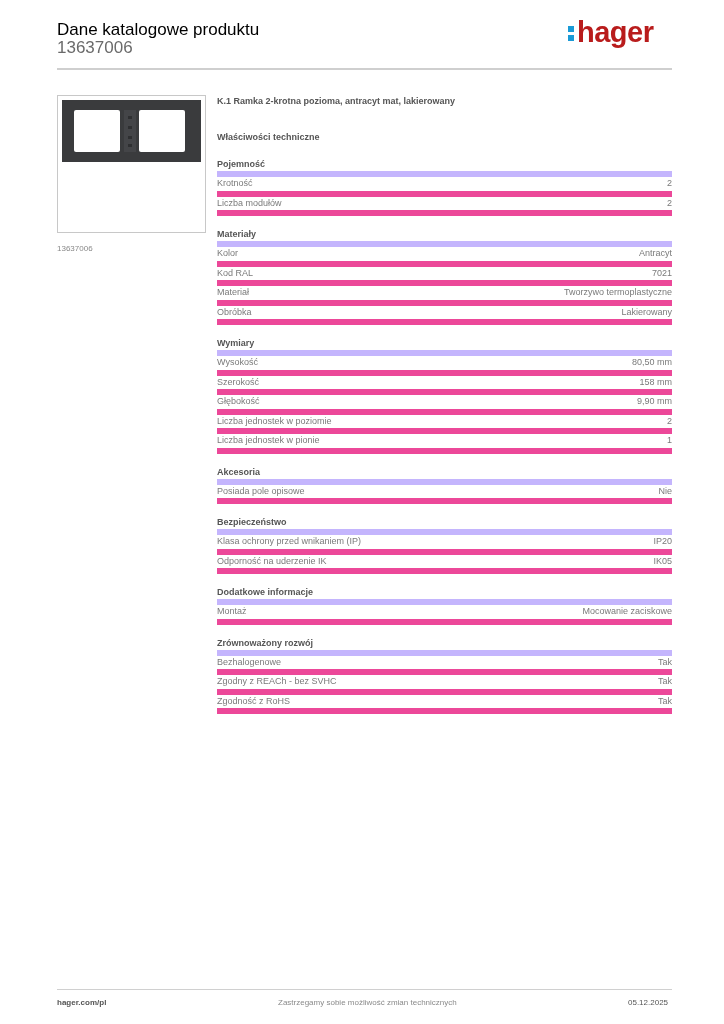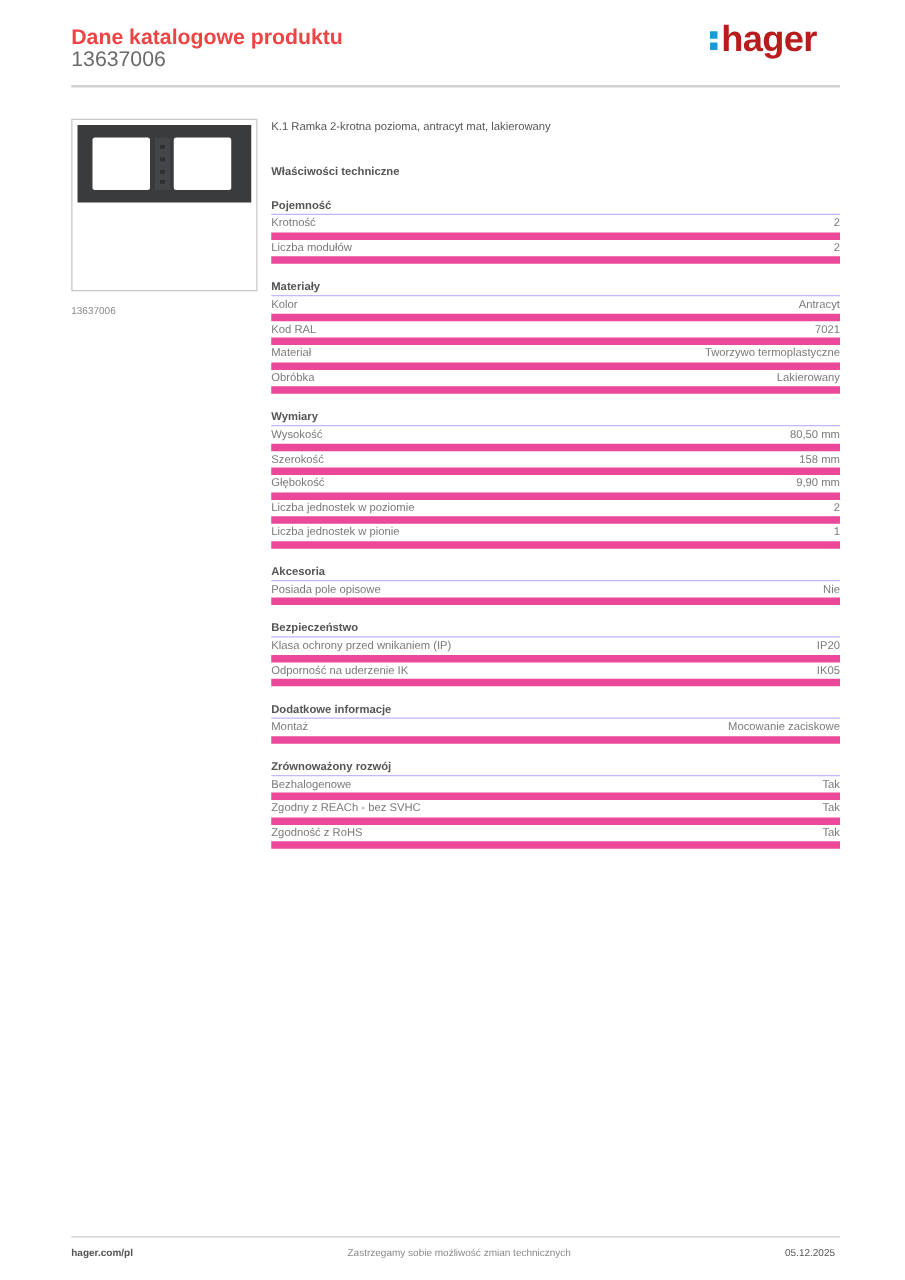--- a/index.html
+++ b/index.html
@@ -1,44 +1,44 @@
 <!DOCTYPE html>
 <html><head>
 <meta charset="utf-8">
 <style>
   html, body { margin: 0; padding: 0; background: #ffffff; }
   body { width: 724px; height: 1024px; position: relative; overflow: hidden;
          font-family: "Liberation Sans", sans-serif; color: #6e6e6e; }
 
-  .doc-title { position: absolute; left: 57px; top: 20px; font-size: 17px; font-weight: bold; color: #ef4444; line-height: 20px; }
+  .doc-title { position: absolute; left: 57px; top: 20px; font-size: 17px; font-weight: normal; color: #000000; line-height: 20px; }
   .doc-number { position: absolute; left: 57px; top: 38px; font-size: 17px; color: #6a6a6a; line-height: 20px; }
   .logo { position: absolute; left: 568px; top: 15px; font-size: 29px; font-weight: bold; color: #b91c1c;
           letter-spacing: -0.5px; line-height: 34px; }
   .logo .dot { display: inline-block; position: relative; width: 7px; height: 20px; margin-right: 2px; vertical-align: -1px; }
   .logo .dot::before, .logo .dot::after { content: ""; position: absolute; left: 0; width: 6px; height: 6px; background: #1a9ad6; }
   .logo .dot::before { top: 3px; }
   .logo .dot::after { top: 12px; }
   .header-rule { position: absolute; left: 57px; top: 68px; width: 615px; height: 2px; background: #cfcfcf; }
 
   .product-image { position: absolute; left: 57px; top: 95px; width: 149px; height: 138px; border: 1px solid #c8c8c8; background: #fff; box-sizing: border-box; }
   .frame { position: absolute; left: 4px; top: 4px; width: 139px; height: 62px; background: #3a3b3d; }
   .frame .win { position: absolute; top: 10px; width: 46px; height: 42px; background: #ffffff; border-radius: 2px; }
   .frame .win.l { left: 12px; }
   .frame .win.r { left: 77px; }
   .frame .mid { position: absolute; left: 62px; top: 10px; width: 12px; height: 42px; background: #444548; }
   .frame .mid i { position: absolute; left: 4px; width: 4px; height: 3px; background: #2e2f31; }
   .image-caption { position: absolute; left: 57px; top: 244px; font-size: 8px; color: #888; }
 
   .main { position: absolute; left: 217px; top: 94px; width: 455px; }
-  .product-name { font-size: 9px; font-weight: normal; color: #555; height: 14px; line-height: 14px; }
+  .product-name { font-size: 9px; font-weight: bold; color: #555; height: 14px; line-height: 14px; }
   .props-title { font-size: 9px; font-weight: bold; color: #555; margin-top: 22px; height: 14px; line-height: 14px; }
   .section { margin-top: 12px; }
   .section:first-of-type { margin-top: 14px; }
   .section-title { font-size: 9px; font-weight: bold; color: #555; height: 12px; line-height: 12px;
-                   border-bottom: 1px solid #c4b5fd; padding-bottom: 1px; }
+                   border-bottom: 6px solid #c4b5fd; padding-bottom: 1px; }
   .row { display: flex; justify-content: space-between; font-size: 9px; color: #7a7a7a; height: 13.5px; line-height: 13.5px;
          border-bottom: 6px solid #ec4899; }
   .row .v { text-align: right; }
 
   .footer-rule { position: absolute; left: 57px; top: 989px; width: 615px; height: 1px; background: #d0d0d0; }
   .footer-left { position: absolute; left: 57px; top: 998px; font-size: 8px; font-weight: bold; color: #555; }
   .footer-center { position: absolute; left: 278px; top: 998px; font-size: 8px; color: #8a8a8a; }
   .footer-right { position: absolute; left: 628px; top: 998px; font-size: 8px; font-weight: normal; color: #555; }
 </style>
 </head>

